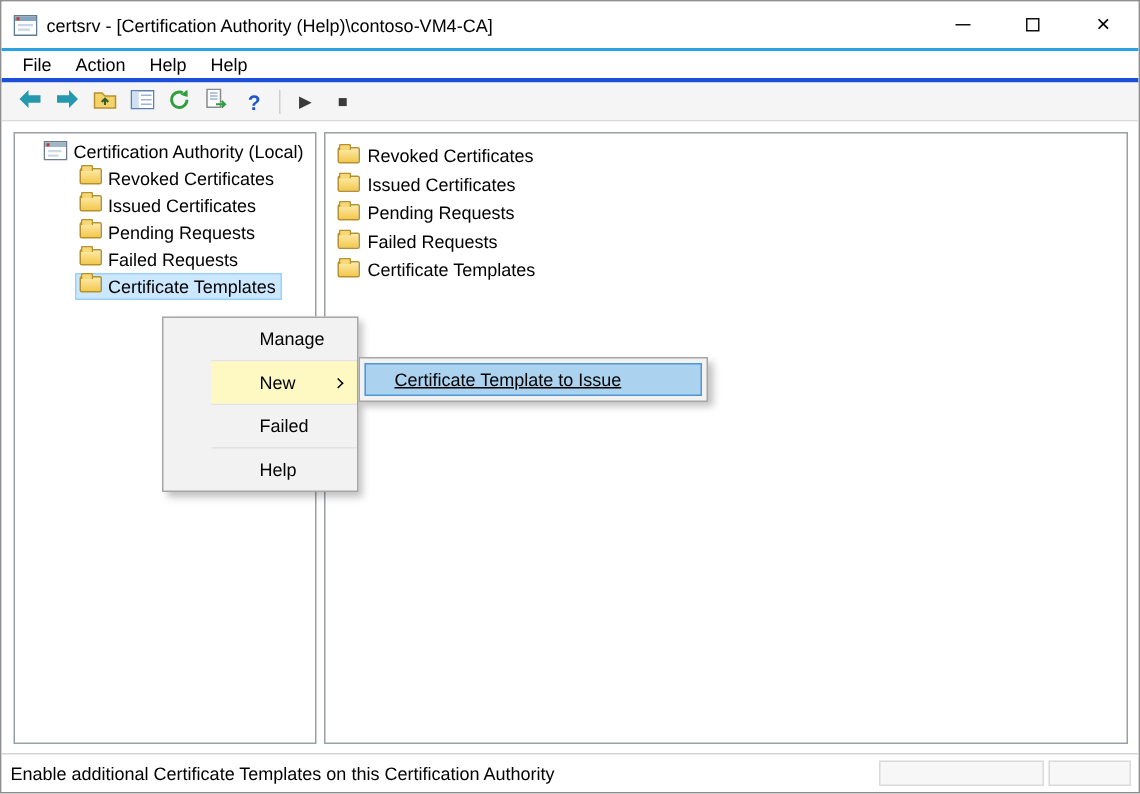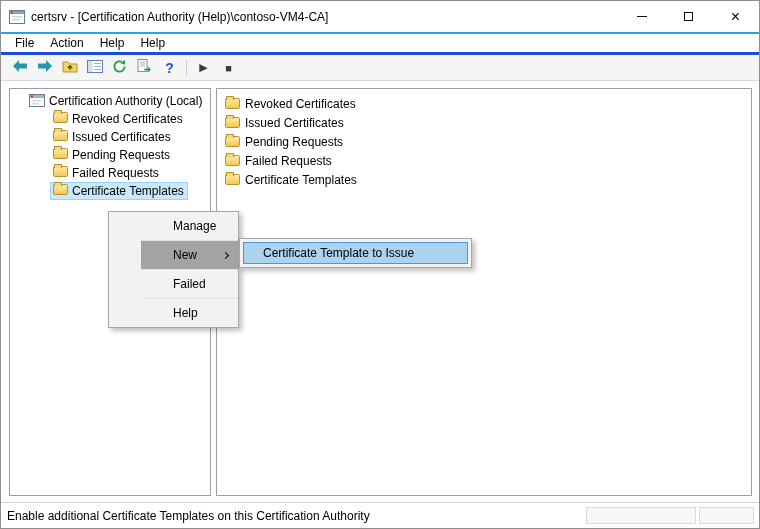--- a/index.html
+++ b/index.html
@@ -55,24 +55,24 @@
   .folder-icon { width: 15px; height: 11px; background: linear-gradient(#fdeaa8, #f3c84e); border: 1px solid #b5922f; border-radius: 1.5px; position: relative; display: inline-block; }
   .folder-icon::before { content: ""; position: absolute; top: -3px; left: 0px; width: 6px; height: 3px; background: #f6d877; border: 1px solid #b5922f; border-bottom: none; border-radius: 1px 1px 0 0; }
   
   .list-header { height: 21px; display: flex; align-items: center; border-bottom: 1px solid #ececec; }
   .header-cell { width: 262px; height: 100%; display: flex; align-items: center; padding-left: 7px; border-right: 1px solid #e0e0e0; }
   .list-body { padding-top: 5px; }
   .list-row { height: 19px; display: flex; align-items: center; gap: 5px; padding-left: 8px; white-space: nowrap; }
   
   .context-menu { position: absolute; left: 107px; top: 210px; width: 131px; background: #f2f2f2; border: 1px solid #a6a6a6; box-shadow: 3px 3px 5px rgba(0,0,0,0.25); z-index: 10; padding-left: 32px; }
   .cm-item { height: 28px; display: flex; align-items: center; padding: 0 8px 0 32px; position: relative; }
-  .cm-item.highlight { background: #a3a3a3; }
+  .cm-item.highlight { background: #fef9c3; }
   .cm-sep { height: 1px; background: #e2e2e2; }
   .cm-arrow { position: absolute; right: 10px; width: 5px; height: 5px; border-top: 1px solid #000; border-right: 1px solid #000; transform: rotate(45deg); }
-  .submenu { position: absolute; left: 238px; top: 237px; width: 233px; background: #f2f2f2; border: 1px solid #a6a6a6; box-shadow: 3px 3px 5px rgba(0,0,0,0.25); padding: 3px; z-index: 11; }
+  .submenu { position: absolute; left: 238px; top: 237px; width: 233px; background: #f2f2f2; border: 1px solid #a6a6a6; box-shadow: 3px 3px 5px rgba(0,0,0,0.25); padding: 3px; z-index: 11; text-decoration: underline; }
   .submenu-item { height: 22px; display: flex; align-items: center; padding-left: 19px; background: #abd3f0; border: 1px solid #4f96d6; }
   
   .statusbar { position: absolute; left: 0; right: 0; bottom: 0; height: 26px; border-top: 1px solid #d4d4d4; background: #fff; display: flex; align-items: center; padding: 0 5px 0 6px; }
   .grip { height: 17px; border: 1px solid #dadada; background: #f7f7f7; }
   .grip1 { margin-left: auto; width: 110px; }
   .grip2 { width: 55px; margin-left: 3px; }
 </style>
 </head>
 <body>
 

